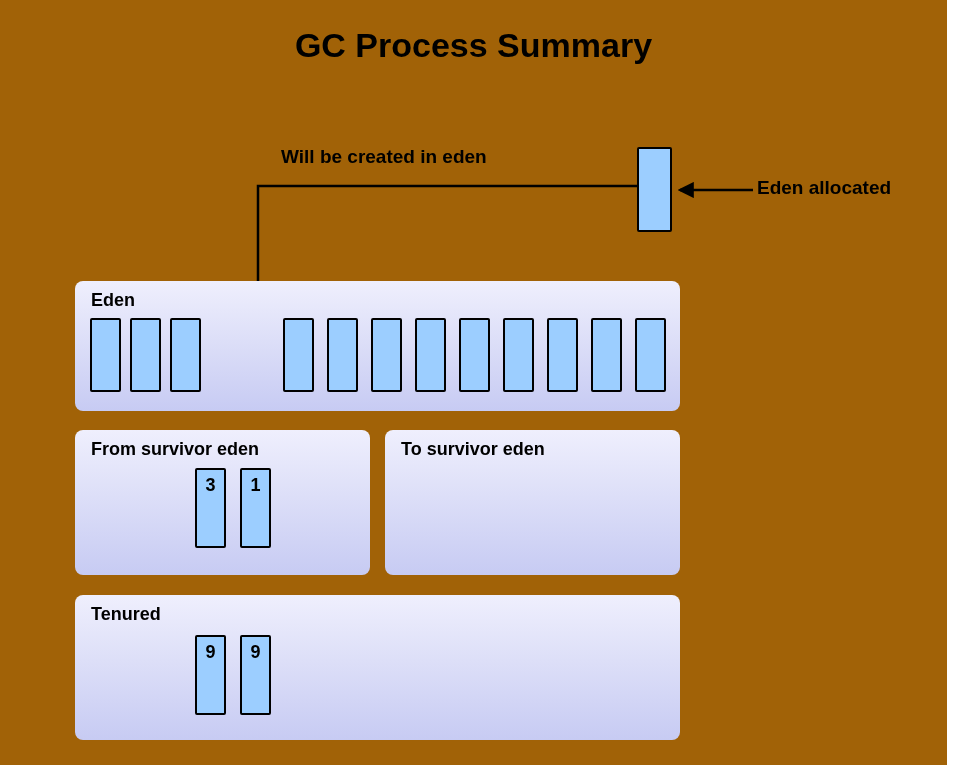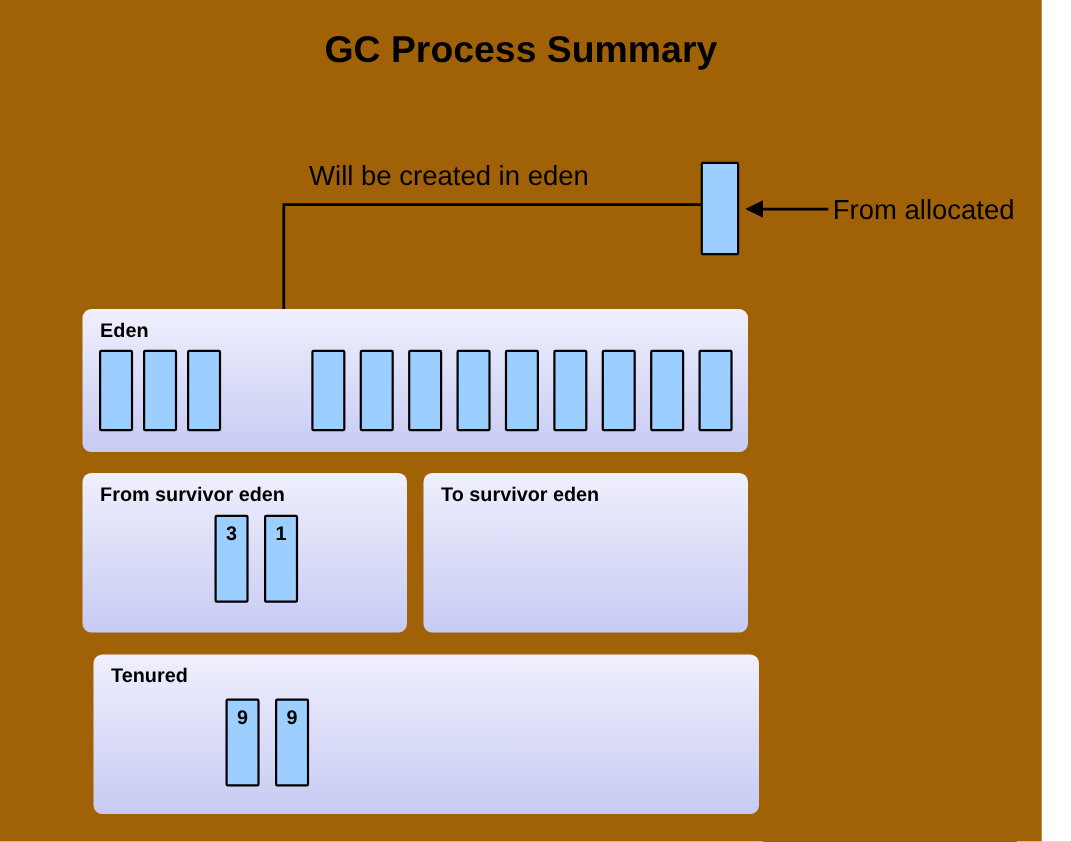--- a/index.html
+++ b/index.html
@@ -12,21 +12,21 @@
   }
   .title{
     position:absolute;
     left:0;top:26px;width:100%;
     text-align:center;
     font-size:34px;font-weight:bold;color:#000;
     margin:0;
   }
   .note{
     position:absolute;
-    font-size:25px;font-weight:normal;color:#000;
+    font-size:19px;font-weight:bold;color:#000;
     white-space:nowrap;
   }
   .note-created{left:281px;top:146px;}
   .note-allocated{left:757px;top:177px;}
   .arrows{
     position:absolute;left:0;top:0;width:974px;height:765px;
     pointer-events:none;
   }
   .block{
     box-sizing:border-box;
@@ -47,21 +47,21 @@
     background:linear-gradient(180deg,#EFEFFD 0%,#DDDFF8 45%,#C7CBF3 100%);
     border-radius:8px;
   }
   .region-label{
     position:absolute;left:16px;top:9px;
     font-size:18px;font-weight:bold;color:#000;text-align:right;
   }
   .eden{left:75px;top:281px;width:605px;height:130px;}
   .from-survivor{left:75px;top:430px;width:295px;height:145px;}
   .to-survivor{left:385px;top:430px;width:295px;height:145px;}
-  .tenured{left:85px;top:595px;width:605px;height:145px;text-decoration:underline;}
+  .tenured{left:75px;top:595px;width:605px;height:145px;text-decoration:underline;}
   .blocks-row{
     position:absolute;
     display:flex;align-items:flex-start;
   }
   .eden .blocks-row{left:15px;top:37px;}
   .group{display:flex;gap:9px;}
   .group-right{gap:13px;}
   .eden-spacer{width:82px;}
   .survivor-blocks{left:120px;top:38px;gap:14px;}
   .survivor-blocks .block{height:80px;}
@@ -82,21 +82,21 @@
       </marker>
     </defs>
     <path d="M637,186 H258 V347" fill="none" stroke="#000" stroke-width="2.5" marker-end="url(#arrowhead)"></path>
     <path d="M753,190 H680" fill="none" stroke="#000" stroke-width="2.5" marker-end="url(#arrowhead)"></path>
   </svg>
 
   <div class="note note-created">Will be created in eden</div>
 
   <div class="block just-allocated"></div>
 
-  <div class="note note-allocated">From allocated</div>
+  <div class="note note-allocated">Eden allocated</div>
 
   <div class="region eden">
     <div class="region-label">Eden</div>
     <div class="blocks-row">
       <div class="group group-left">
           <div class="block"></div>
           <div class="block"></div>
           <div class="block"></div>
         </div>
       <div class="eden-spacer"></div>

